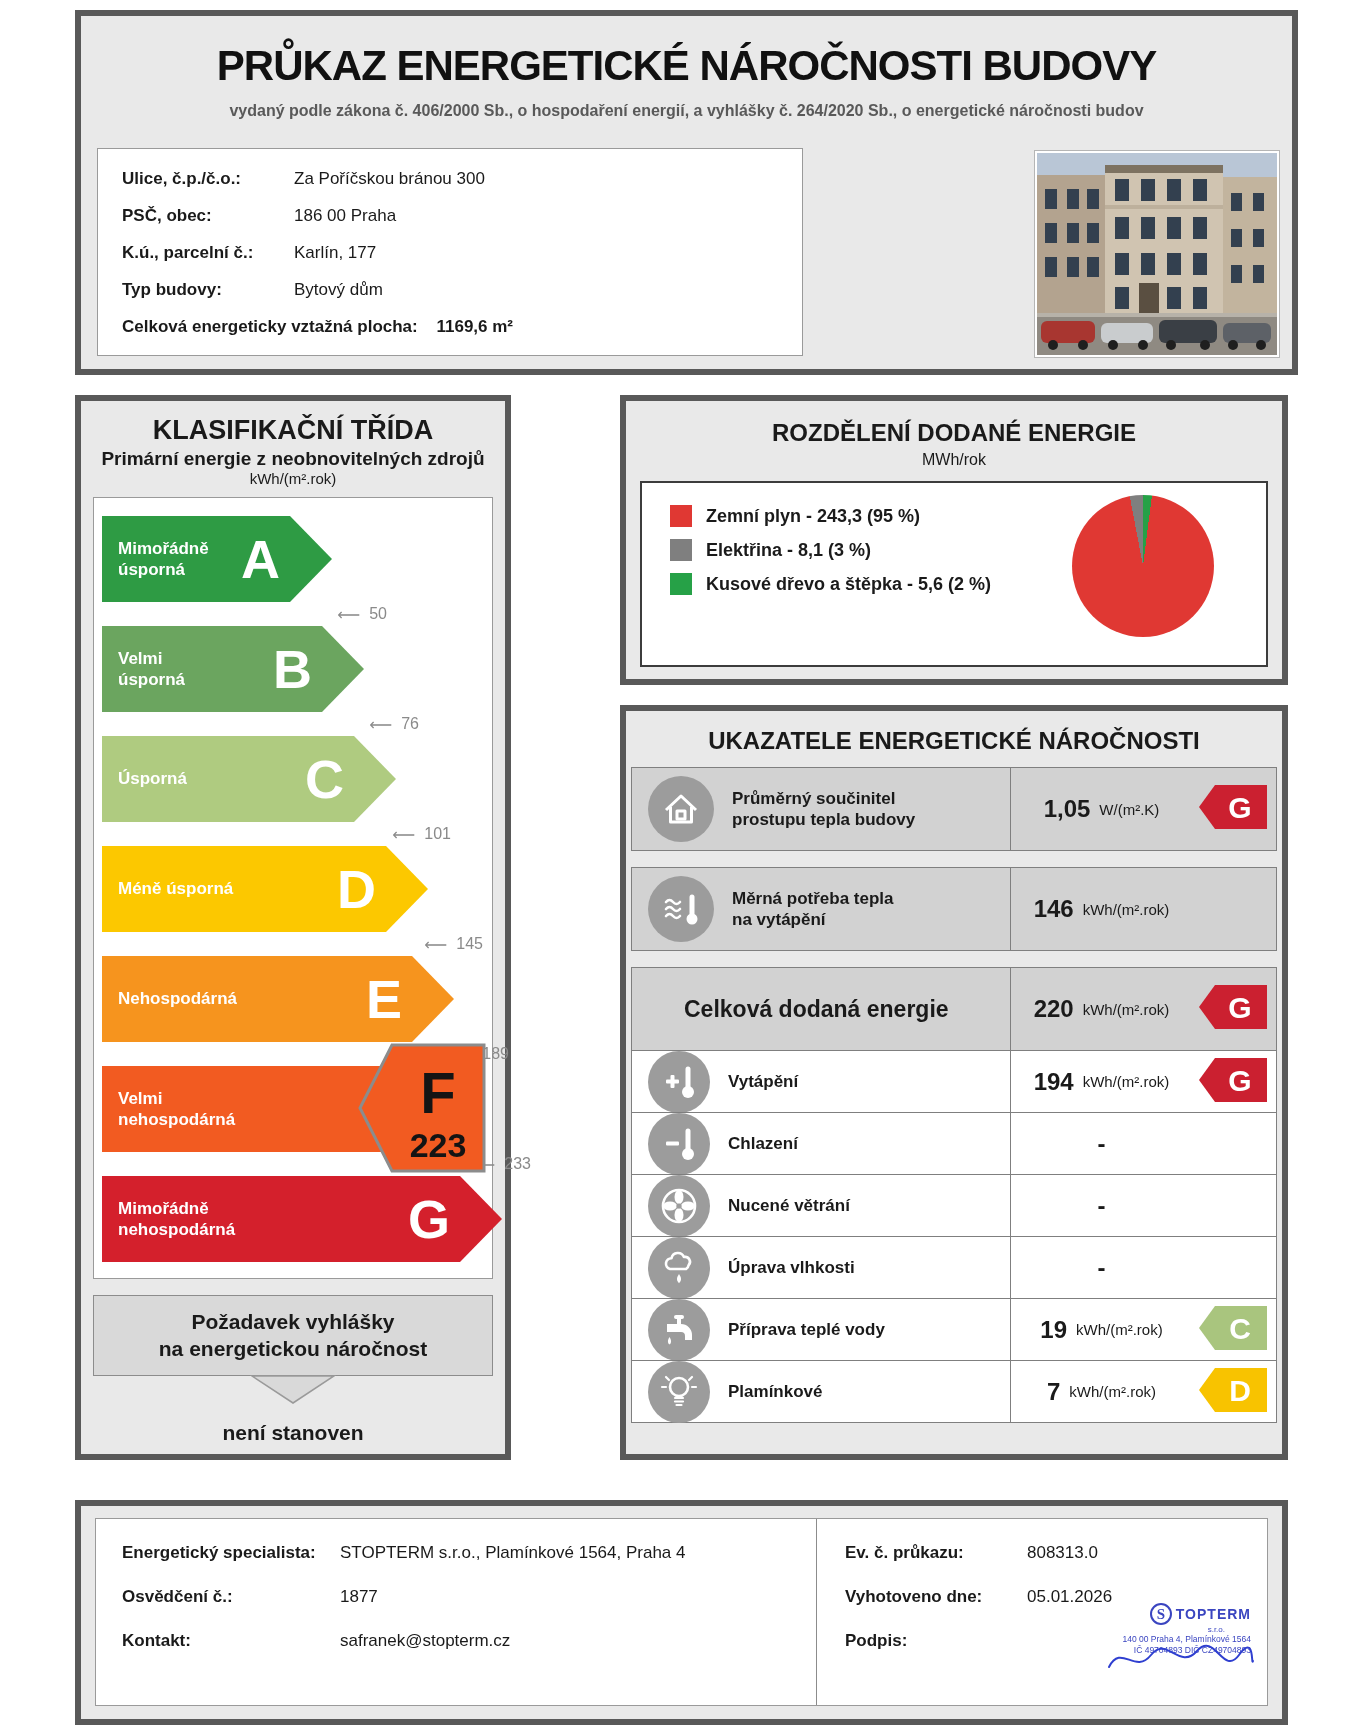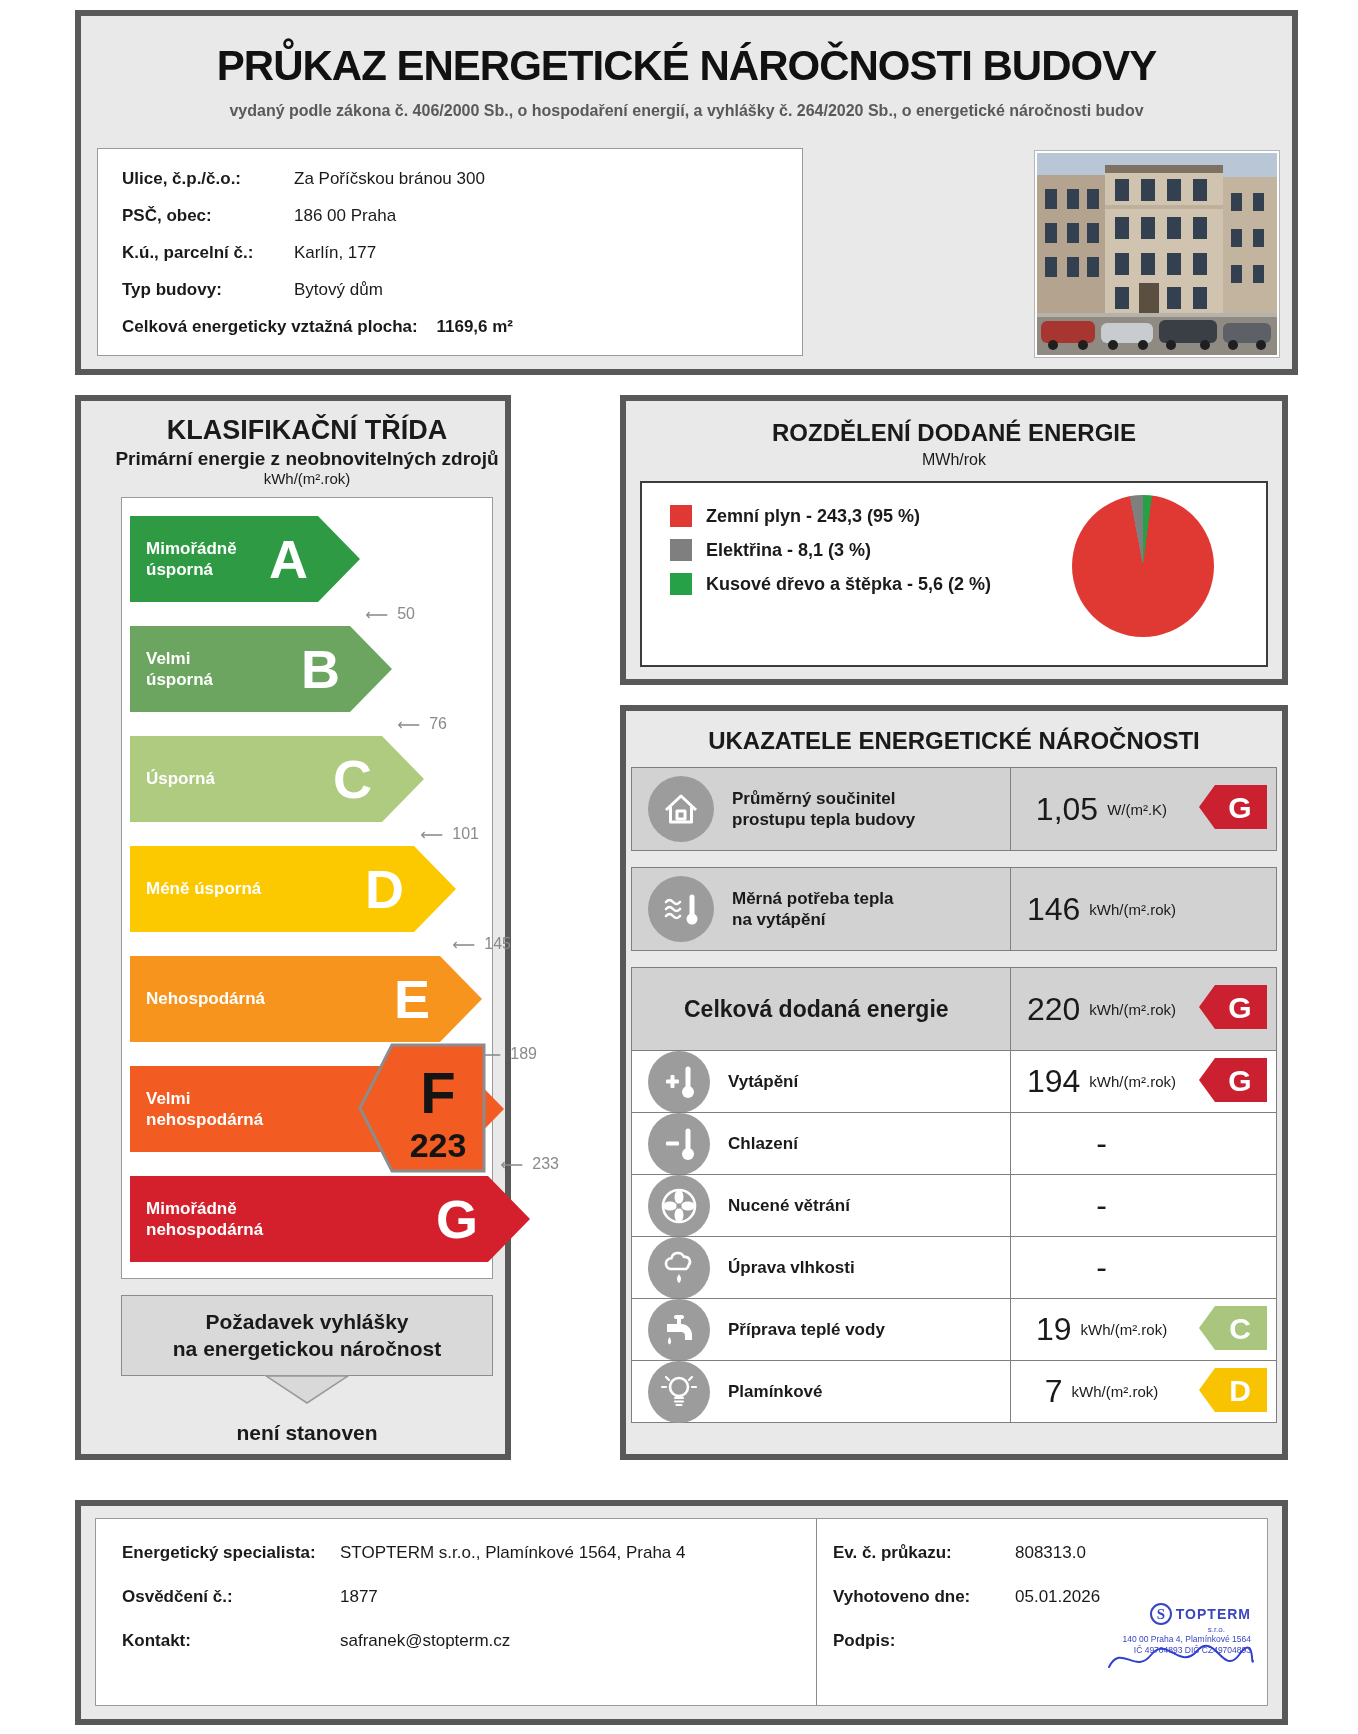--- a/index.html
+++ b/index.html
@@ -14,21 +14,21 @@
   .main-subtitle { text-align:center; margin-top:12px; font-size:16px; font-weight:bold; color:#595959; }
   .address-box { position:absolute; left:16px; top:132px; width:706px; height:208px; background:#fff; border:1px solid #9a9a9a; padding:20px 0 0 24px; }
   .addr-row { display:flex; margin-bottom:17px; font-size:17px; }
   .addr-label { width:172px; font-weight:bold; }
   .addr-value { font-weight:normal; }
   .area-row { margin-top:2px; font-size:17px; font-weight:bold; }
   .area-row .gap { display:inline-block; width:14px; }
   .photo-frame { position:absolute; right:12px; top:134px; width:246px; height:208px; background:#fff; border:1px solid #b5b5b5; padding:2px; }
 
   
-  .left-panel { left:75px; top:395px; width:436px; height:1065px;padding-left:28px; }
+  .left-panel { left:75px; top:395px; width:436px; height:1065px; }
   .cls-title { text-align:center; margin-top:14px; font-size:27px; font-weight:bold; }
   .cls-sub { text-align:center; margin-top:2px; font-size:19px; font-weight:bold; }
   .cls-unit { text-align:center; font-size:15px; }
   .class-chart { position:relative; margin:10px 12px 0 12px; background:#fff; border:1px solid #9a9a9a; height:782px; padding:18px 0 0 8px; }
   .class-arrow { position:relative; height:86px; display:flex; align-items:center; padding-left:16px; color:#fff;
                  clip-path:polygon(0 0, calc(100% - 42px) 0, 100% 50%, calc(100% - 42px) 100%, 0 100%); }
   .class-arrow .bar-label { font-size:17px; font-weight:bold; line-height:1.25; white-space:pre-line; }
   .class-arrow .bar-letter { position:absolute; right:52px; top:50%; transform:translateY(-50%); font-size:54px; font-weight:bold; }
   .w0{width:230px}.w1{width:262px}.w2{width:294px}.w3{width:326px}.w4{width:352px}.w5{width:374px}.w6{width:400px}
   .th { height:24px; display:flex; align-items:center; justify-content:flex-end; gap:9px; color:#8a8a8a; font-size:16px; }
@@ -54,31 +54,31 @@
   .ind-rows { padding:0 5px; }
   .ind-row { position:relative; display:flex; border:1px solid #7f7f7f; background:#fff; height:63px; margin-top:-1px; }
   .ind-row.tall { height:84px; margin-top:0; }
   .ind-row.gray { background:#d2d2d2; }
   .ind-row.gap-below { margin-bottom:16px; }
   .ind-left { flex:0 0 378px; display:flex; align-items:center; gap:18px; padding-left:16px; }
   .ind-label { font-size:17px; font-weight:bold; line-height:1.25; white-space:pre-line; }
   .ind-label.big { font-size:23px;text-align:right; }
   .no-icon { padding-left:52px; }
   .ind-right { flex:1; border-left:1px solid #7f7f7f; display:flex; align-items:center; justify-content:center; gap:9px; padding-right:84px; position:relative; }
-  .ind-value { font-size:32px; font-weight:normal; }
+  .ind-value { font-size:24px; font-weight:bold; }
   .ind-unit { font-size:15px; }
   .badge { position:absolute; right:8px; top:50%; transform:translateY(-50%); }
   .icon-circle { width:62px; height:62px; flex:0 0 62px; border-radius:50%; background:#9c9c9c; display:flex; align-items:center; justify-content:center; }
   .ind-row.tall .icon-circle { width:66px; height:66px; flex-basis:66px; }
 
   
   .footer-panel { left:75px; top:1500px; width:1213px; height:225px; }
   .footer-box { display:flex; margin:12px 14px; background:#fff; border:1px solid #9a9a9a; height:188px; }
   .f-left { flex:0 0 720px; padding:24px 0 0 26px; }
-  .f-right { flex:1; border-left:1px solid #8c8c8c; padding:24px 0 0 16px; position:relative; }
+  .f-right { flex:1; border-left:1px solid #8c8c8c; padding:24px 0 0 28px; position:relative; }
   .f-row { display:flex; margin-bottom:24px; font-size:17px; }
   .f-label { font-weight:bold; }
   .f-left .f-label { width:218px; }
   .f-right .f-label { width:182px; }
   .stamp { position:absolute; right:16px; top:84px; width:210px; color:#3a45c0; }
   .stamp-logo { display:flex; align-items:center; justify-content:flex-end; gap:4px; }
   .s-circle { width:22px; height:22px; border:2px solid #3a45c0; border-radius:50%; display:inline-flex; align-items:center; justify-content:center; font-size:15px; font-weight:bold; font-family:"Liberation Serif", serif; }
   .stamp-name { font-size:14px; font-weight:bold; letter-spacing:1px; }
   .stamp-suffix { text-align:right; font-size:8px; margin-right:26px; }
   .stamp-line { font-size:8.5px; text-align:right; line-height:1.35; }

